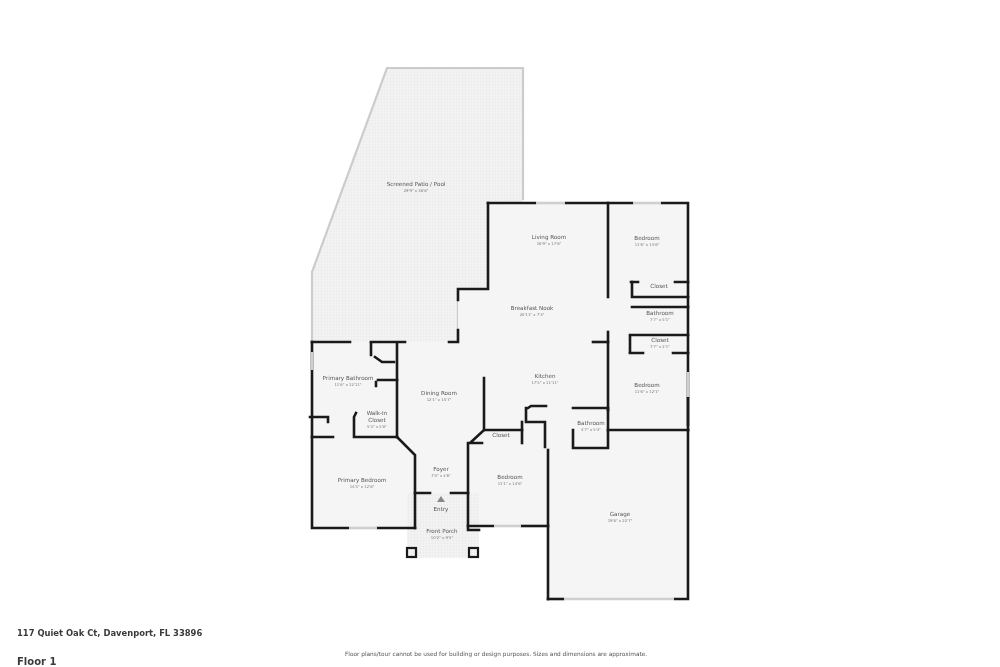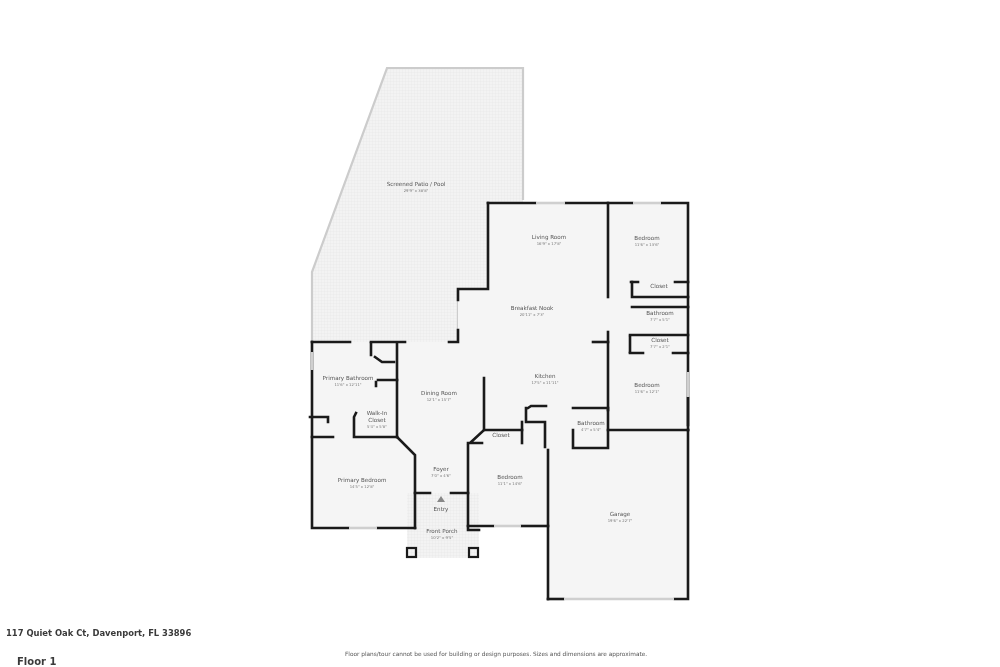--- a/index.html
+++ b/index.html
@@ -1,20 +1,20 @@
 <!DOCTYPE html>
 <html><head>
   <meta charset="utf-8">
   <style>
     html, body { margin: 0; padding: 0; background: #ffffff; }
     body { width: 1000px; height: 667px; position: relative; overflow: hidden; font-family: "DejaVu Sans", sans-serif; }
     #plan { position: absolute; left: 0; top: 0; width: 1000px; height: 667px; }
     .room-label { font-family: "DejaVu Sans", sans-serif; font-size: 5.6px; fill: #555555; text-anchor: middle; }
     .room-dim { font-family: "DejaVu Sans", sans-serif; font-size: 3.8px; fill: #777777; text-anchor: middle; }
-    .footer-address { position: absolute; left: 6px; top: 628px; font-size: 8.4px; color: #3a3a3a; font-weight: bold; }
+    .footer-address { position: absolute; left: 17px; top: 628px; font-size: 8.4px; color: #3a3a3a; font-weight: bold; }
     .footer-floor { position: absolute; left: 17px; top: 656px; font-size: 10px; color: #3a3a3a; font-weight: bold; }
     .footer-disclaimer { position: absolute; left: 345px; top: 651px; font-size: 5.8px; color: #555555; white-space: nowrap; }
     .wall { stroke: #1a1a1a; stroke-width: 2.6; fill: none; stroke-linecap: square; }
     .window { stroke: #cfcfcf; stroke-width: 2.6; fill: none; }
     .screen { stroke: #cccccc; stroke-width: 2.2; fill: none; }
   </style>
 </head>
 <body>
 
 <svg id="plan" viewBox="0 0 1000 667" xmlns="http://www.w3.org/2000/svg">

